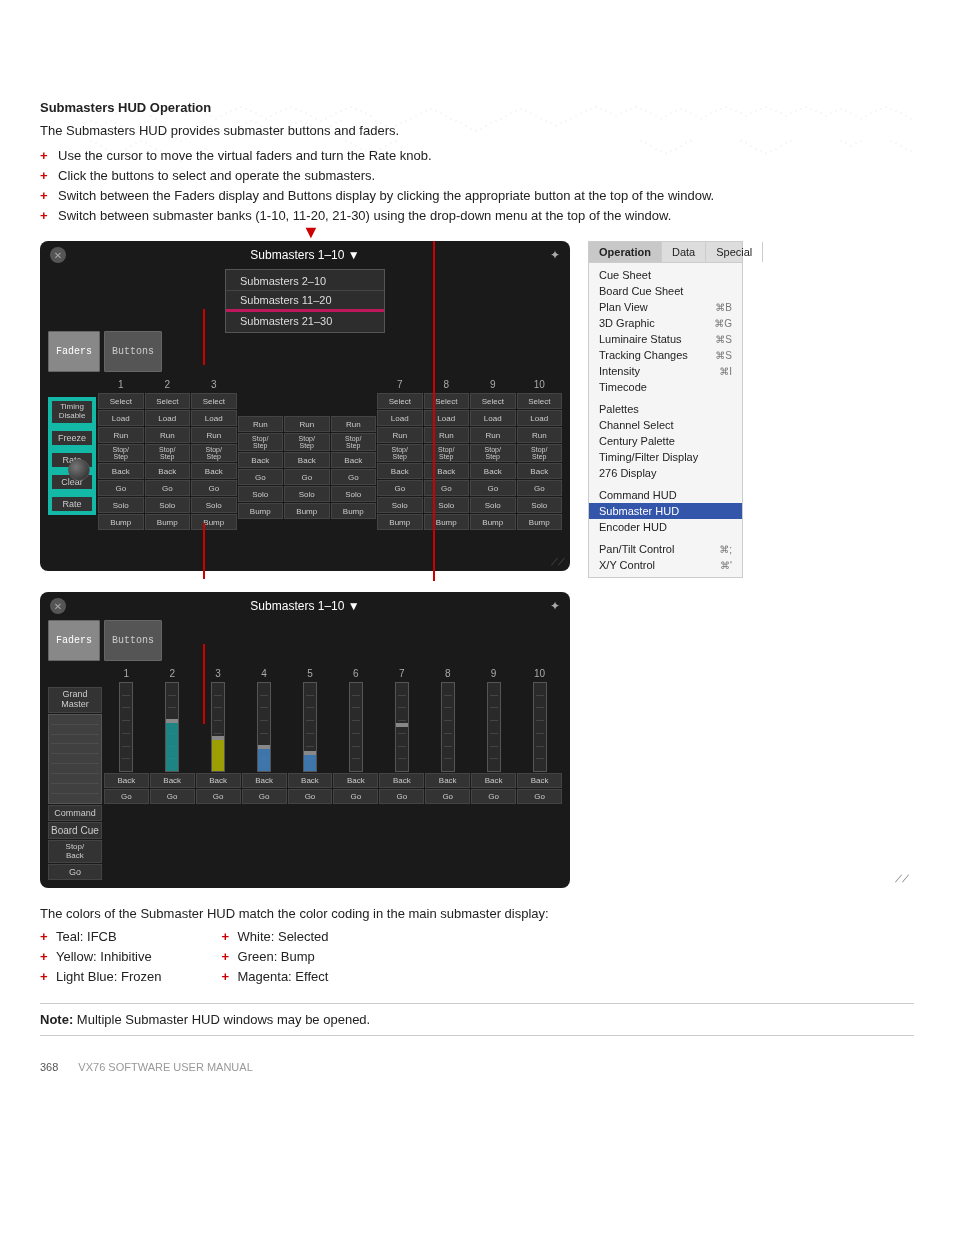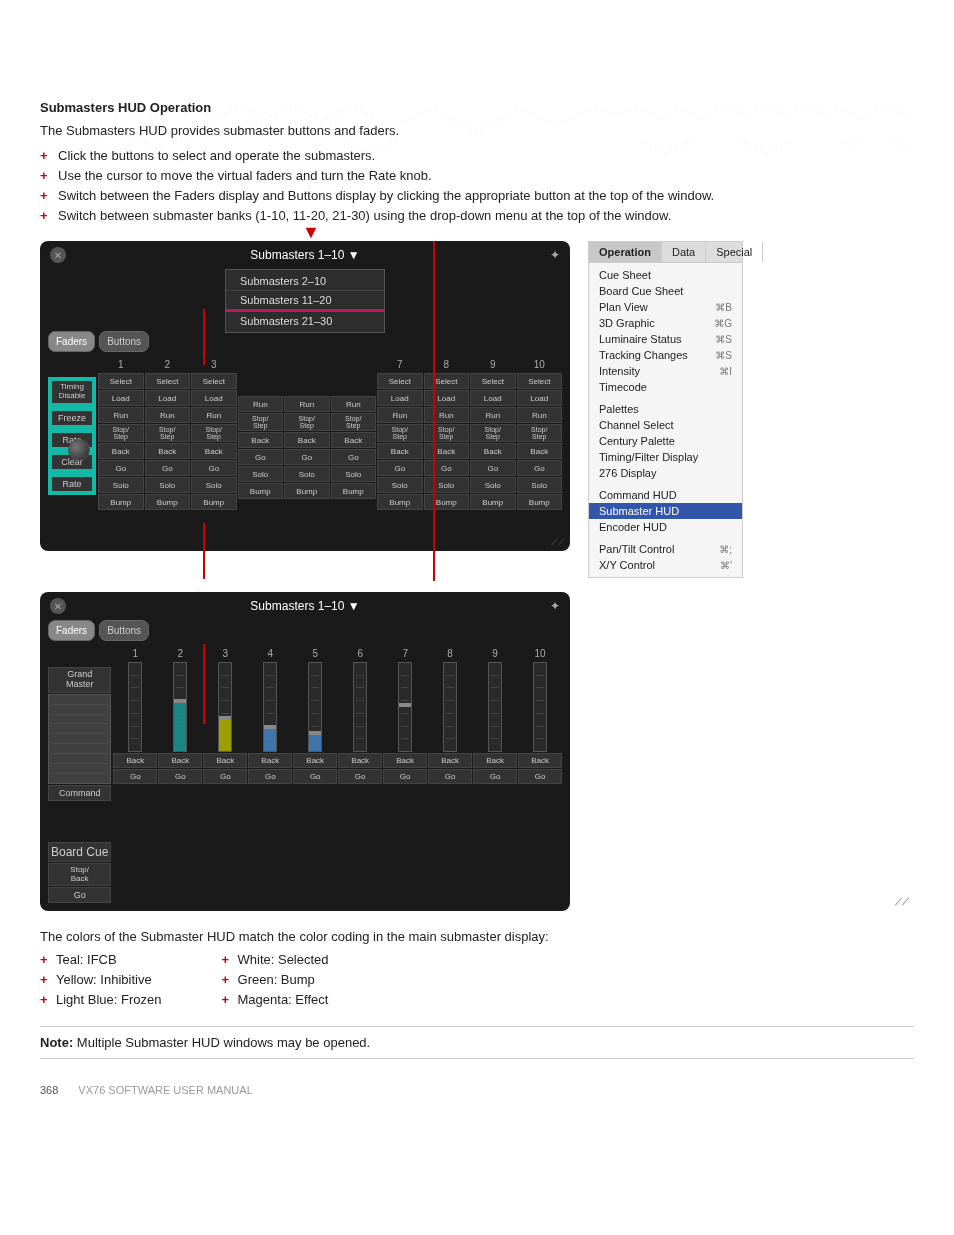--- a/index.html
+++ b/index.html
@@ -91,25 +91,26 @@
     .hud-tab-row {
       display: flex;
       gap: 4px;
       padding: 0 8px 5px 8px;
     }
 
     .hud-tab {
       background: #555;
       color: #ccc;
       font-size: 10px;
-      padding: 4px 7px;
-      border-radius: 7px;
+      padding: 14px 7px;
+      border-radius: 1px;
       cursor: pointer;
       border: 1px solid #666;
       text-align: center;
+      font-family: Liberation Mono, monospace;
     }
 
     .hud-tab.active {
       background: #888;
       color: #fff;
     }
 
     
     .hud-grid {
       display: flex;
@@ -665,22 +666,22 @@
       </g>
     </svg>
   </div>
 
   <div style="margin-top:70px;">
 
     <p class="page-title">Submasters HUD Operation</p>
     <p class="intro-text">The Submasters HUD provides submaster buttons and faders.</p>
 
     <ul class="bullet-list">
+      <li>Use the cursor to move the virtual faders and turn the Rate knob.</li>
       <li>Click the buttons to select and operate the submasters.</li>
-      <li>Use the cursor to move the virtual faders and turn the Rate knob.</li>
       <li>Switch between the Faders display and Buttons display by clicking the appropriate button at the top of the window.</li>
       <li>Switch between submaster banks (1-10, 11-20, 21-30) using the drop-down menu at the top of the window.</li>
     </ul>
 
     <div style="position:relative;margin-bottom:14px;">
 
       <div style="position:absolute;top:-18px;left:262px;color:#cc0000;font-size:18px;line-height:1;">▼</div>
 
       <div style="position:absolute;top:0;left:393px;width:2px;height:340px;background:#cc0000;z-index:5;"></div>
 
@@ -954,21 +955,21 @@
                   <div style="border-top:1px solid #444;"></div>
                   <div style="border-top:1px solid #444;"></div>
                   <div style="border-top:1px solid #444;"></div>
                   <div style="border-top:1px solid #444;"></div>
                   <div style="border-top:1px solid #444;"></div>
                   <div style="border-top:1px solid #444;"></div>
                 </div>
                 <div style="position:absolute;bottom:0;left:0;right:0;height:100%;background:#555;opacity:0.5;"></div>
               </div>
               <div class="fader-label">Command</div>
-              <div class="fader-label" style="font-size:12px;margin-top:40px;">Board Cue</div>
+              <div class="fader-label" style="font-size:10px;">Board Cue</div>
               <div class="fader-label" style="font-size:8px;line-height:1.1;">Stop/<br>Back</div>
               <div class="fader-label">Go</div>
             </div>
 
             <div style="display:flex;gap:1px;flex:1;">
 
               <div class="fader-col">
                 <div class="fader-col-num">1</div>
                 <div class="fader-track">
                   <div style="position:absolute;left:2px;right:2px;top:0;bottom:0;display:flex;flex-direction:column;justify-content:space-evenly;">

